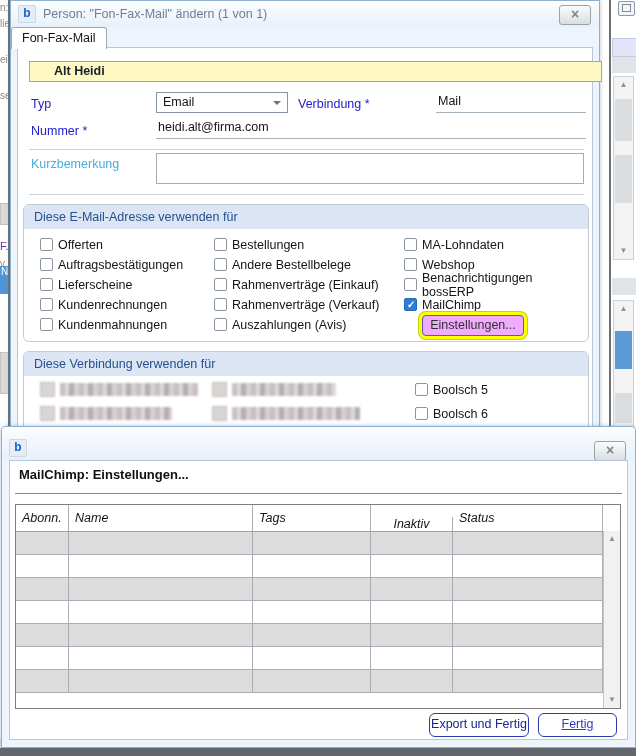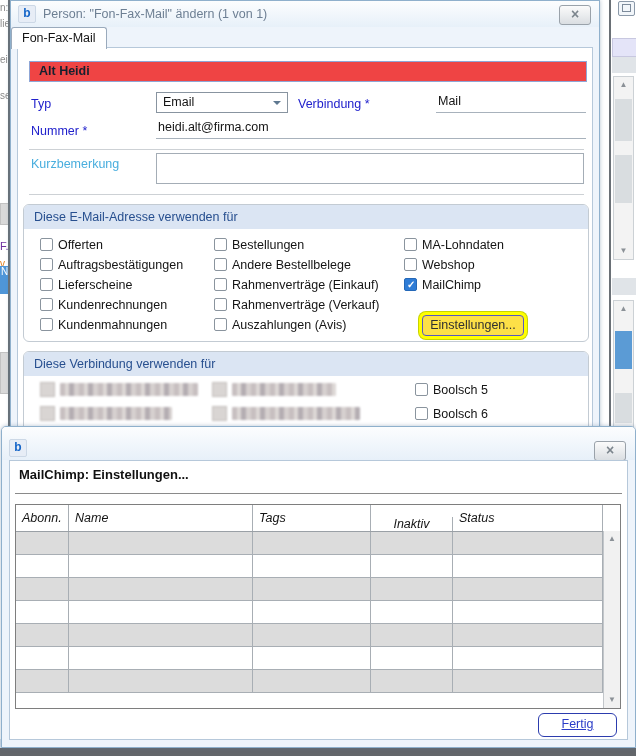--- a/index.html
+++ b/index.html
@@ -25,22 +25,22 @@
             color:#1565c8;font-weight:bold;font-size:12px;line-height:15px;text-align:center;flex:none;}
   .win-title{color:#6d7f93;font-size:12.5px;white-space:nowrap;}
   .close-btn{position:absolute;top:4px;width:30px;height:18px;border:1px solid #9aa2aa;border-radius:3px;
              background:linear-gradient(#fbfbfb,#dadee2);text-align:center;}
   .close-btn::before{content:"×";color:#7c858d;font-weight:bold;font-size:14px;line-height:16px;}
   .client{position:absolute;background:#fff;border:1px solid #b6c8da;}
 
   
   .tab{position:absolute;height:21px;line-height:21px;padding:0 10px;background:#fff;
        border:1px solid #9aaabc;border-bottom:none;border-radius:3px 3px 0 0;z-index:3;}
-  .person-bar{position:absolute;background:#ef4444;border:1px solid #8fa6d6;font-weight:bold;color:#16202e;
-              line-height:19px;padding-left:9px;}
+  .person-bar{position:absolute;background:#fef9c3;border:1px solid #8fa6d6;font-weight:bold;color:#16202e;
+              line-height:19px;padding-left:24px;}
   .lbl-blue{position:absolute;color:#2121cc;}
   .lbl-cyan{position:absolute;color:#49aede;}
   .combo{position:absolute;background:#fff;border:1px solid #8894a0;line-height:19px;padding-left:6px;}
   .combo .chev{position:absolute;right:6px;top:8px;width:0;height:0;border-left:4px solid transparent;
                border-right:4px solid transparent;border-top:4px solid #5e7890;}
   .ufield{position:absolute;border-bottom:1px solid #a8b2bc;line-height:19px;padding-left:2px;}
   .hline{position:absolute;height:1px;background:#cdd1d5;}
   .txtarea{position:absolute;background:#fff;border:1px solid #a4adb6;}
   .group{position:absolute;background:#fff;border:1px solid #c3cbd3;border-radius:6px;}
   .group-hd{height:24px;line-height:24px;padding-left:10px;background:#dbe5f3;border-radius:5px 5px 0 0;color:#274f8f;}
@@ -48,21 +48,21 @@
   .cb-row{display:flex;align-items:center;gap:5px;height:13px;}
   .box{width:13px;height:13px;box-sizing:border-box;border:1px solid #8a949e;background:#fff;border-radius:2px;flex:none;position:relative;}
   .box.checked{background:#2e7cd6;border-color:#2468b8;}
   .box.checked::after{content:"✓";position:absolute;left:2px;top:-1px;color:#fff;font-size:10px;font-weight:bold;line-height:13px;}
   .box.dis-checked{background:#e9e9db;border-color:#b2b2a0;}
   .box.dis-checked::after{content:"✓";position:absolute;left:2px;top:-1px;color:#9aa182;font-size:10px;font-weight:bold;line-height:13px;}
   .box.dis-empty{background:#fbfbee;border-color:#c6c6ac;}
   .redact-box{width:13px;height:13px;background:#d9d5d3;border:1px solid #c2bebb;filter:blur(1px);flex:none;}
   .redact{height:13px;border-radius:1px;filter:blur(1.2px);
           background:repeating-linear-gradient(90deg,#c7bfc0 0 5px,#ddd8d6 5px 9px,#b4adb2 9px 14px,#d6d0cf 14px 19px);}
-  .hl-btn{position:absolute;background:#fde047;border:1px solid #5858c0;border-radius:4px;text-align:center;
+  .hl-btn{position:absolute;background:#f0abfc;border:1px solid #5858c0;border-radius:4px;text-align:center;
           line-height:19px;color:#303030;box-shadow:0 0 0 3px #ffff00,0 0 0 4px #c8d400;}
 
   
   .heading2{position:absolute;font-weight:bold;font-size:13px;color:#111;}
   .hrule{position:absolute;height:1px;background:#8a8a8a;}
   .mtable{position:absolute;background:#fff;border:1px solid #7e7e7e;}
   .trow{display:grid;grid-template-columns:53px 184px 118px 82px 150px;height:22px;border-bottom:1px solid #a8aeb4;font-style:italic;}
   .trow.hd{height:26px;border-bottom:1px solid #9aa0a6;}
   .tcell{border-right:1px solid #a8aeb4;display:flex;align-items:center;padding-left:6px;overflow:hidden;white-space:nowrap;}
   .tcell.center{justify-content:center;padding-left:0;margin-top:12px;}
@@ -187,20 +187,24 @@
       <div class="cb-col" style="left:380px;top:33px">
         <label class="cb-row">
             <span class="box"></span>
             <span>MA-Lohndaten</span>
           </label>
         <label class="cb-row">
             <span class="box"></span>
             <span>Webshop</span>
           </label>
         <label class="cb-row">
+            <span class="box"></span>
+            <span>Benachrichtigungen bossERP</span>
+          </label>
+        <label class="cb-row">
             <span class="box checked"></span>
             <span>MailChimp</span>
           </label>
       </div>
       <div class="hl-btn" style="left:398px;top:110px;width:100px;height:19px">Einstellungen...</div>
     </div>
 
     <div class="group" style="left:12px;top:350px;width:564px;height:86px">
       <div class="group-hd">Diese Verbindung verwenden für</div>
       <div class="cb-col" style="left:16px;top:31px;gap:11px">
@@ -302,16 +306,17 @@
           <div class="tcell"></div>
           <div class="tcell"></div>
           <div class="tcell"></div>
         </div>
       <div class="tbl-scroll">
         <div class="sb-arrow" style="top:2px">▲</div>
         <div class="sb-arrow" style="bottom:2px">▼</div>
       </div>
     </div>
 
+    <div class="btn" style="left:427px;top:286px;width:98px;height:22px;color:#1a2690">Export und Fertig</div>
     <div class="btn" style="left:536px;top:286px;width:77px;height:22px;color:#2a3cc8;text-decoration:underline">Fertig</div>
   </div>
 
 </div>
 
 </body></html>

